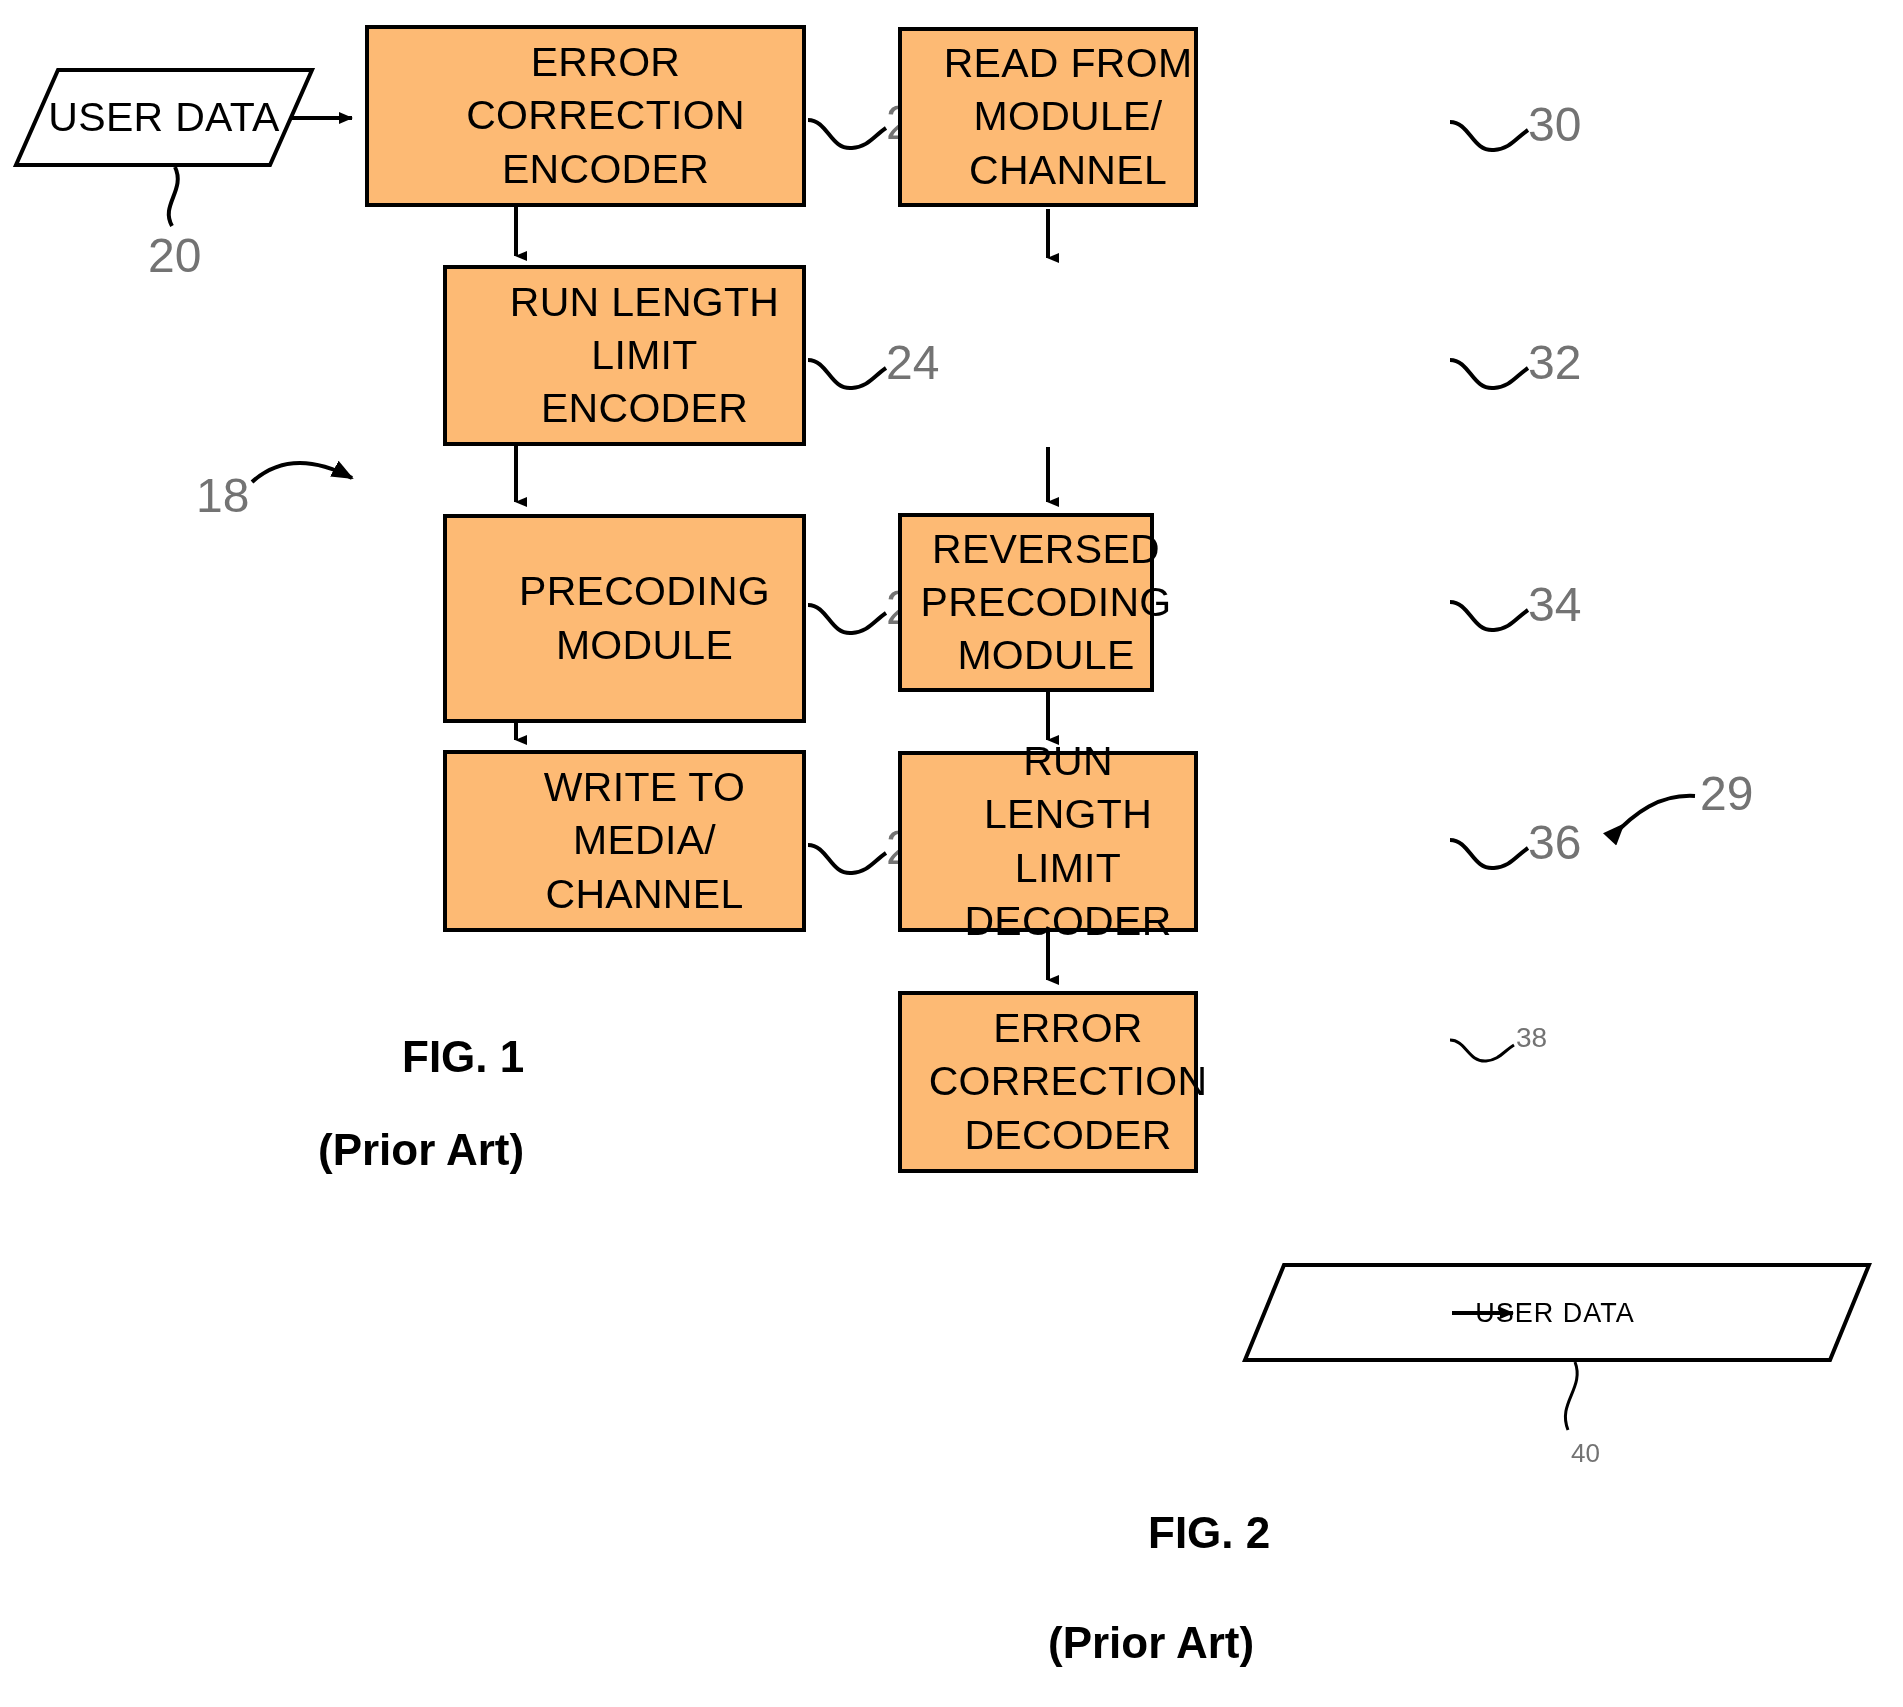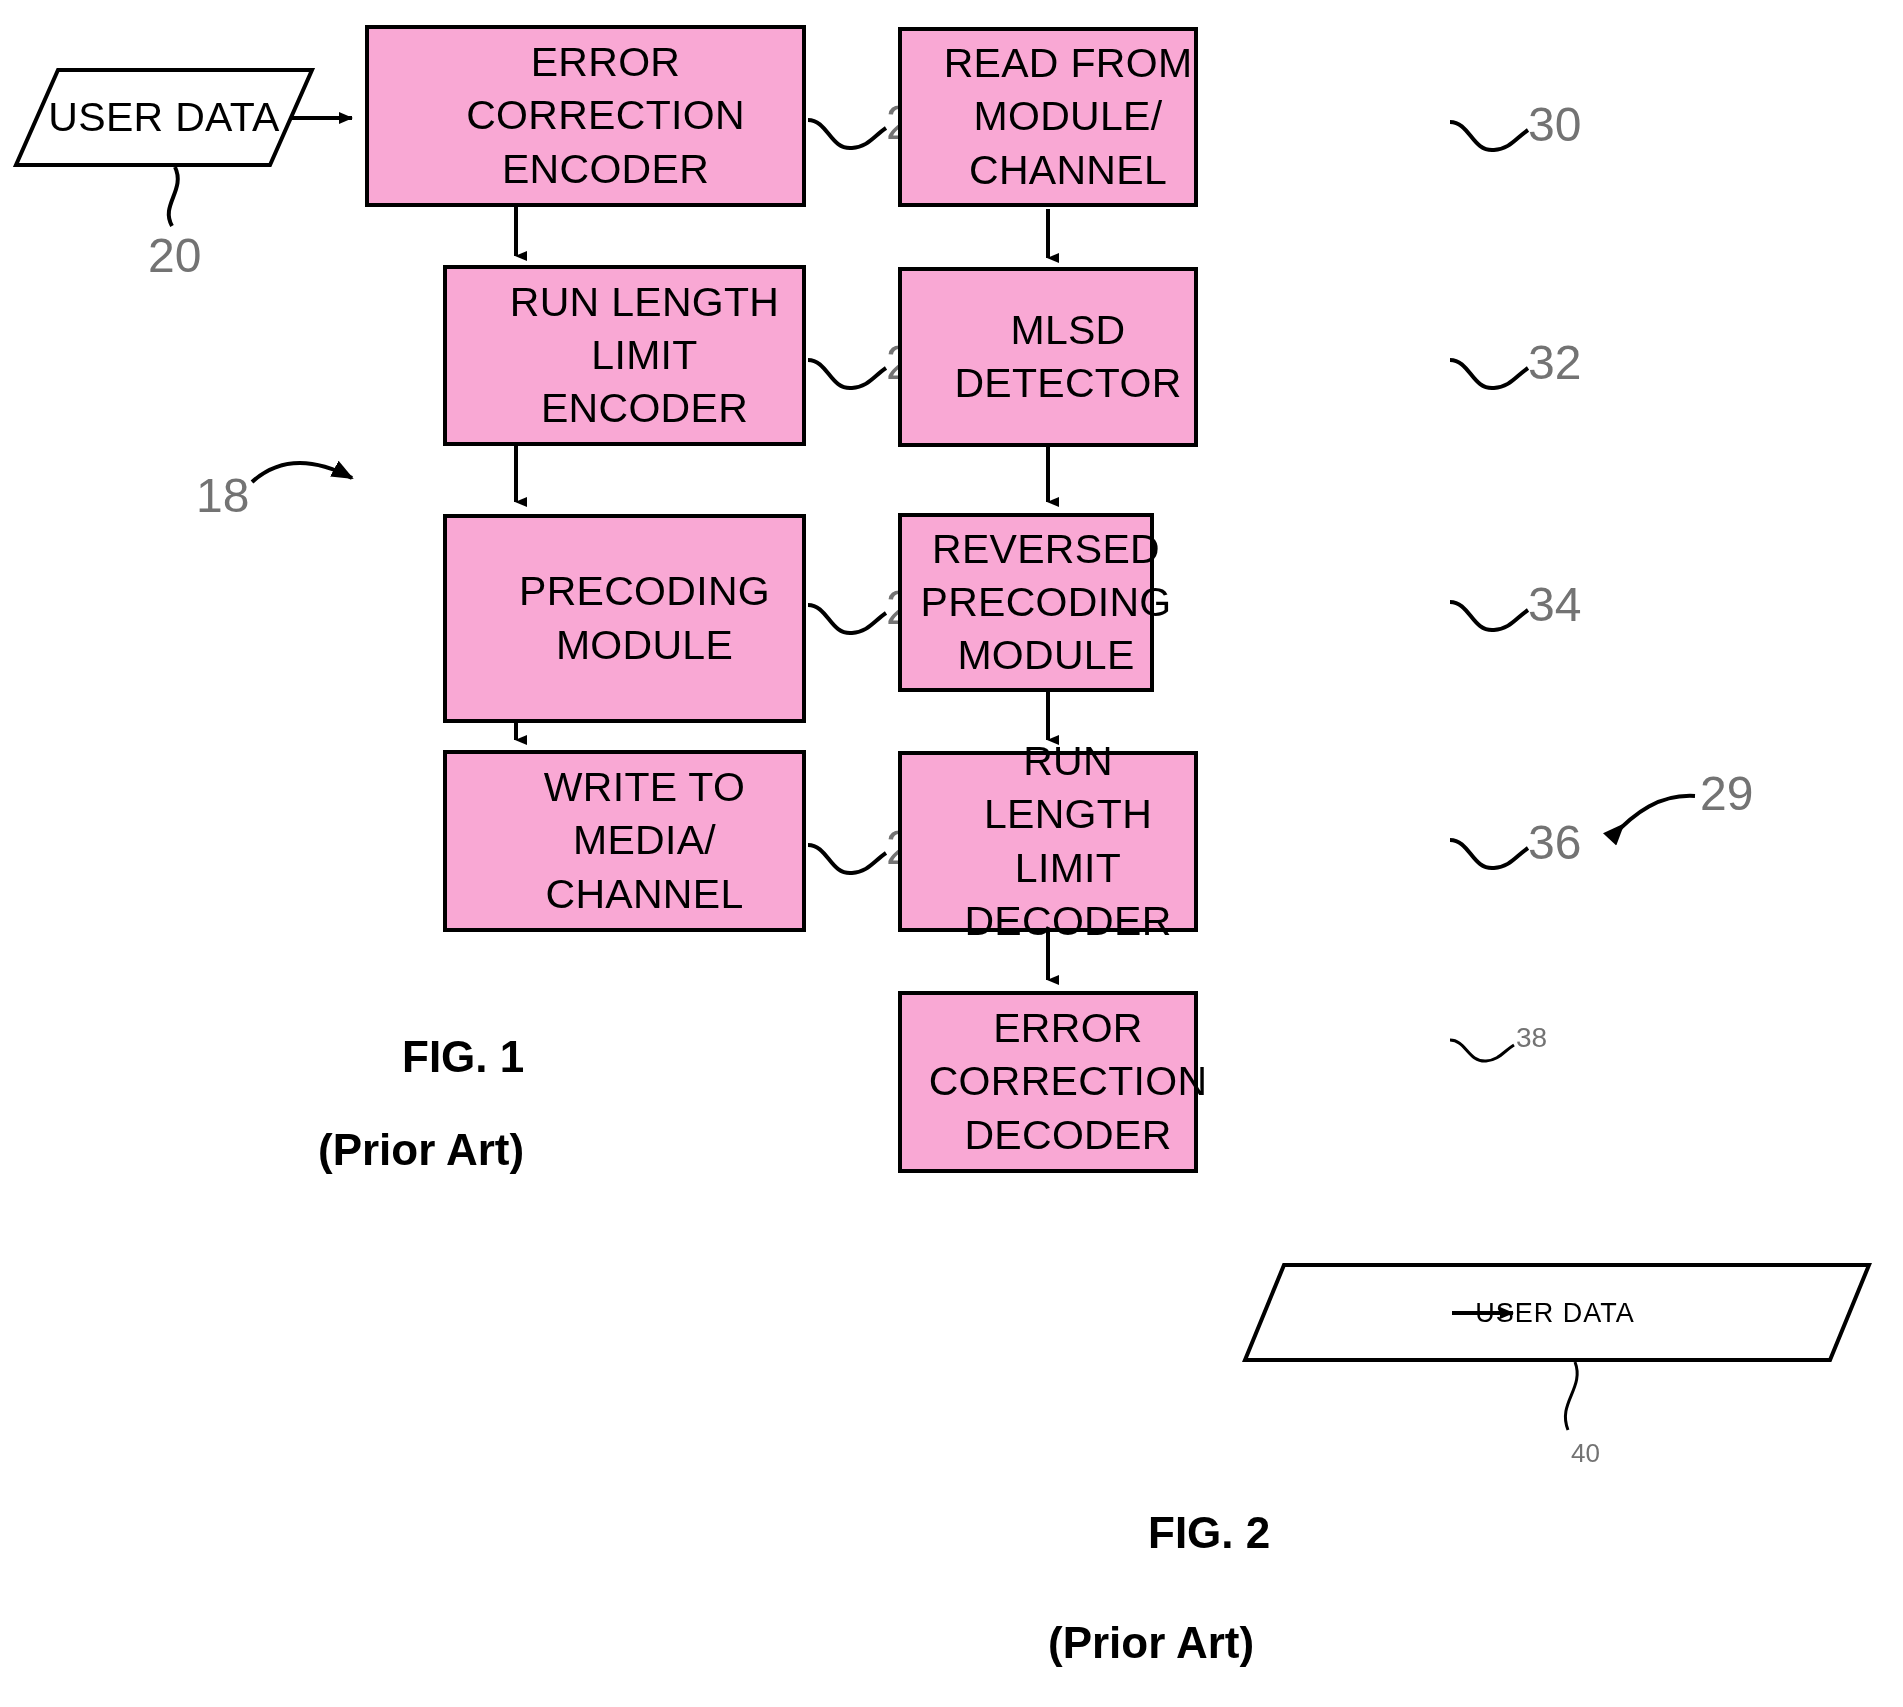--- a/index.html
+++ b/index.html
@@ -10,21 +10,21 @@
     position:relative;
     overflow:hidden;
   }
   .stage{position:absolute;left:0;top:0;width:1903px;height:1707px;}
   svg.layer{position:absolute;left:0;top:0;width:1903px;height:1707px;}
 
   .node{
     position:absolute;
     box-sizing:border-box;
     border:4px solid #000;
-    background:#f9a8d4;
+    background:#fdba74;
     display:flex;
     align-items:center;
     justify-content:center;
     text-align:center;
     font-size:41px;
     line-height:1.30;
     letter-spacing:0.3px;
     white-space:pre-line;
     font-family:"Liberation Sans", sans-serif;
     padding-left:40px;
@@ -157,24 +157,20 @@
   <div class="caption" style="left:402px;top:1032px;">FIG. 1</div>
   <div class="caption" style="left:318px;top:1125px;">(Prior Art)</div>
 
   <div class="node" style="left:898px;top:27px;width:300px;height:180px;">
     <span>READ FROM
 MODULE/
 CHANNEL</span>
   </div>
   <div class="reflabel" style="left:1528px;top:97px;">30</div>
 
-  <div class="node" style="left:898px;top:267px;width:300px;height:180px;">
-    <span>MLSD
-DETECTOR</span>
-  </div>
   <div class="reflabel" style="left:1528px;top:335px;">32</div>
 
   <div class="node" style="left:898px;top:513px;width:256px;height:179px;">
     <span>REVERSED
 PRECODING
 MODULE</span>
   </div>
   <div class="reflabel" style="left:1528px;top:577px;">34</div>
 
   <div class="node" style="left:898px;top:751px;width:300px;height:181px;">

